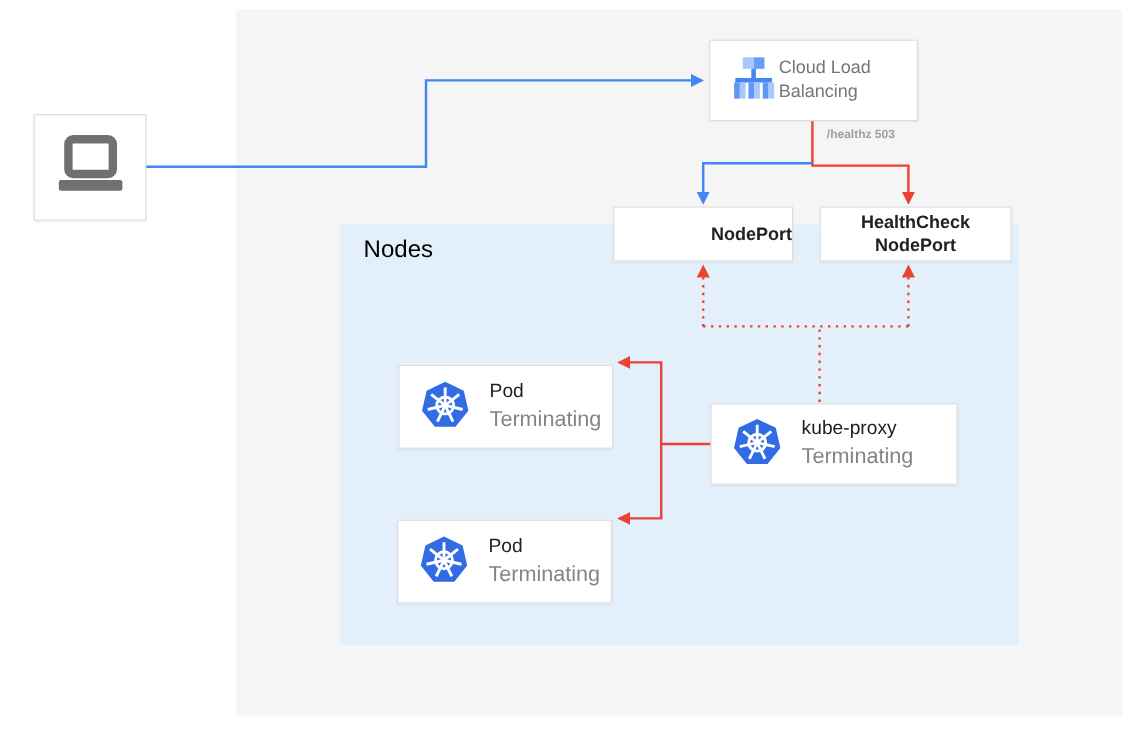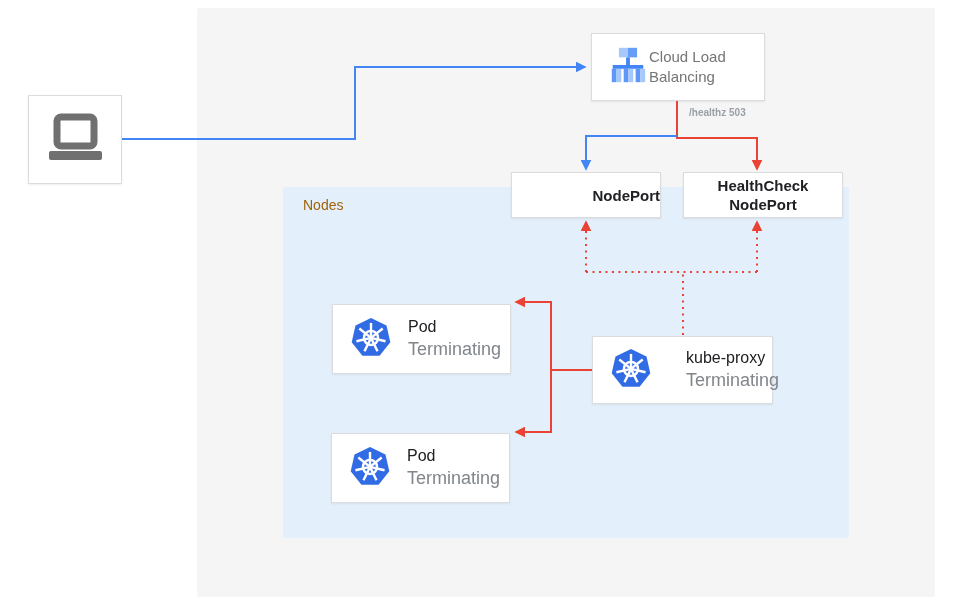--- a/index.html
+++ b/index.html
@@ -33,21 +33,21 @@
     border-radius:2px;
   }
   .nodes-container{
     position:absolute;left:283px;top:187px;width:566px;height:351px;
     background:var(--nodes-container-fill);
     border-radius:2px;
     z-index:2;
   }
   .nodes-label{
     position:absolute;left:20px;top:10px;
-    font-size:14px;color:#a16207;
+    font-size:20px;color:#000000;
   }
   .node-box{
     position:absolute;
     background:var(--box-fill);
     border:1px solid var(--box-border);
     box-shadow:0 1px 2px rgba(0,0,0,0.07);
     z-index:3;
     display:flex;align-items:center;
   }
   .laptop-box{
@@ -72,22 +72,22 @@
   .port-label{
     font-size:15px;font-weight:bold;color:var(--text-primary);line-height:19px;
   }
   .pod-box{
     width:179px;height:70px;
     padding-left:16px;gap:15px;margin-top:36px;
   }
   .pod1{left:332px;top:268px;}
   .pod2{left:331px;top:397px;}
   .kubeproxy-box{
-    left:592px;top:336px;width:181px;height:68px;
-    padding-left:16px;gap:33px;
+    left:592px;top:336px;width:206px;height:68px;
+    padding-left:16px;gap:15px;
   }
   .node-title{font-size:16px;color:var(--text-primary);margin-bottom:3px;}
   .node-subtitle{font-size:18px;color:var(--text-secondary);}
   .healthz-label{
     position:absolute;left:689px;top:107px;
     font-size:10px;font-weight:bold;color:var(--healthz-text);
     z-index:4;
   }
   .connectors{
     position:absolute;left:0;top:0;width:953px;height:612px;

